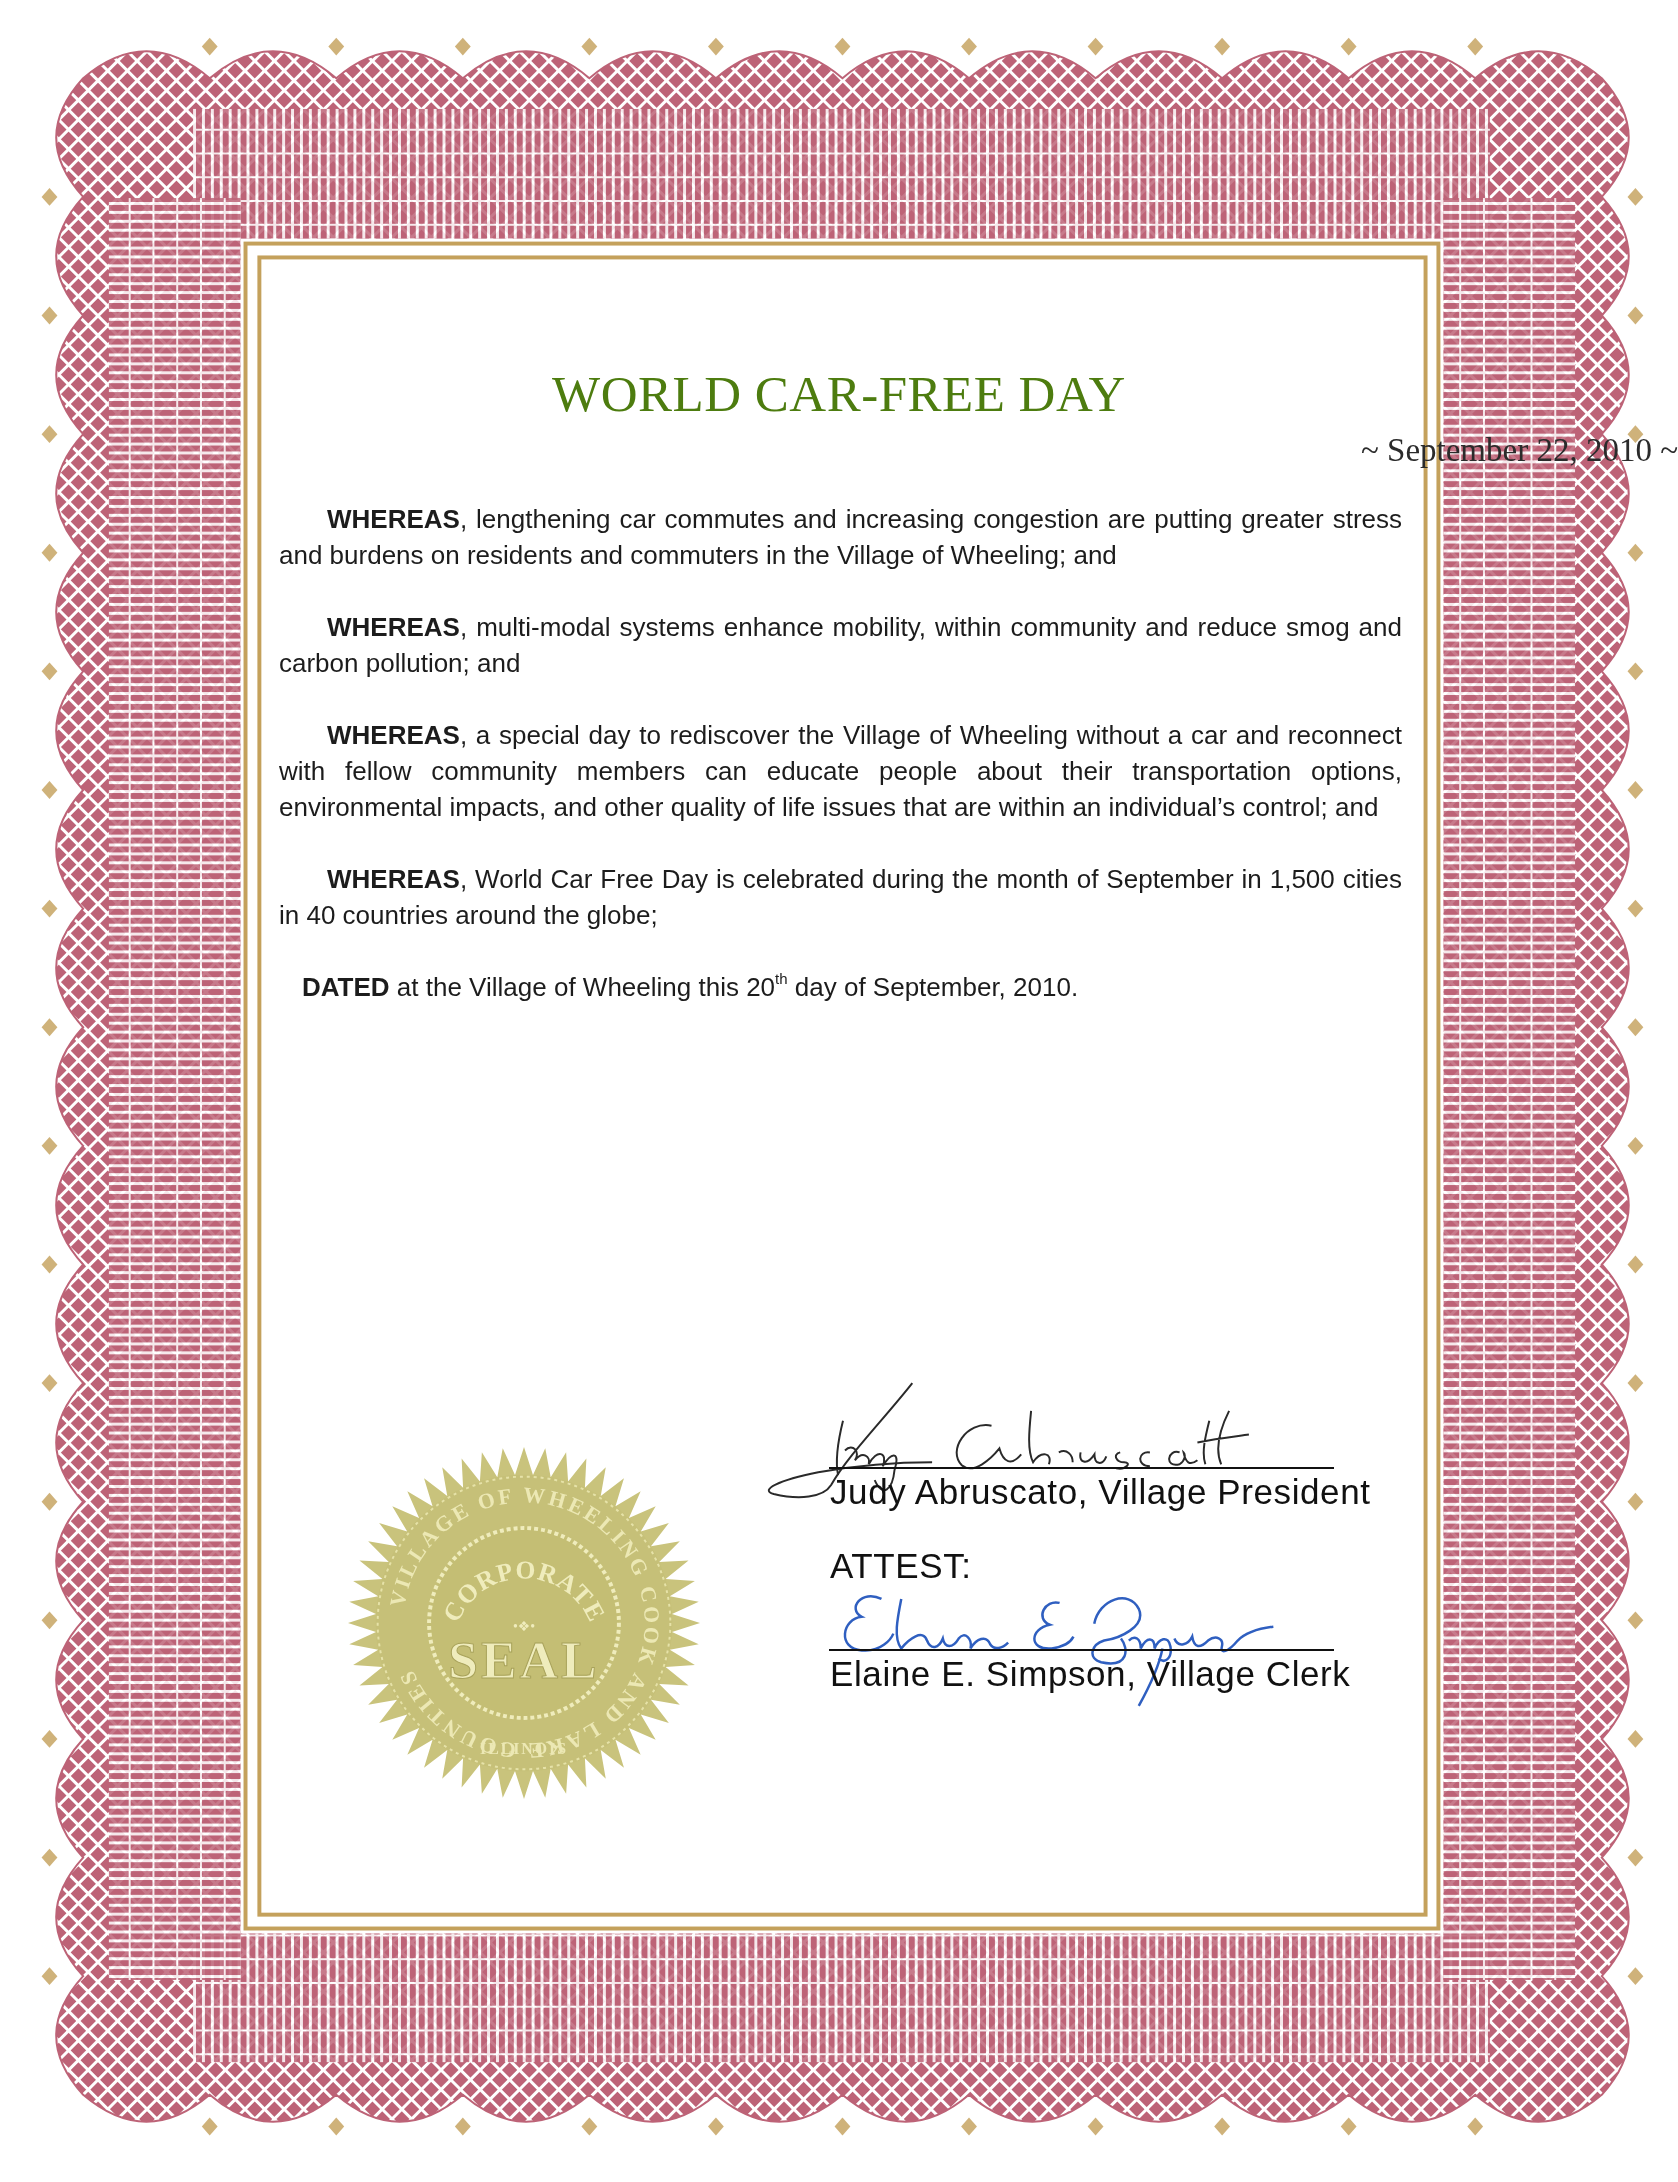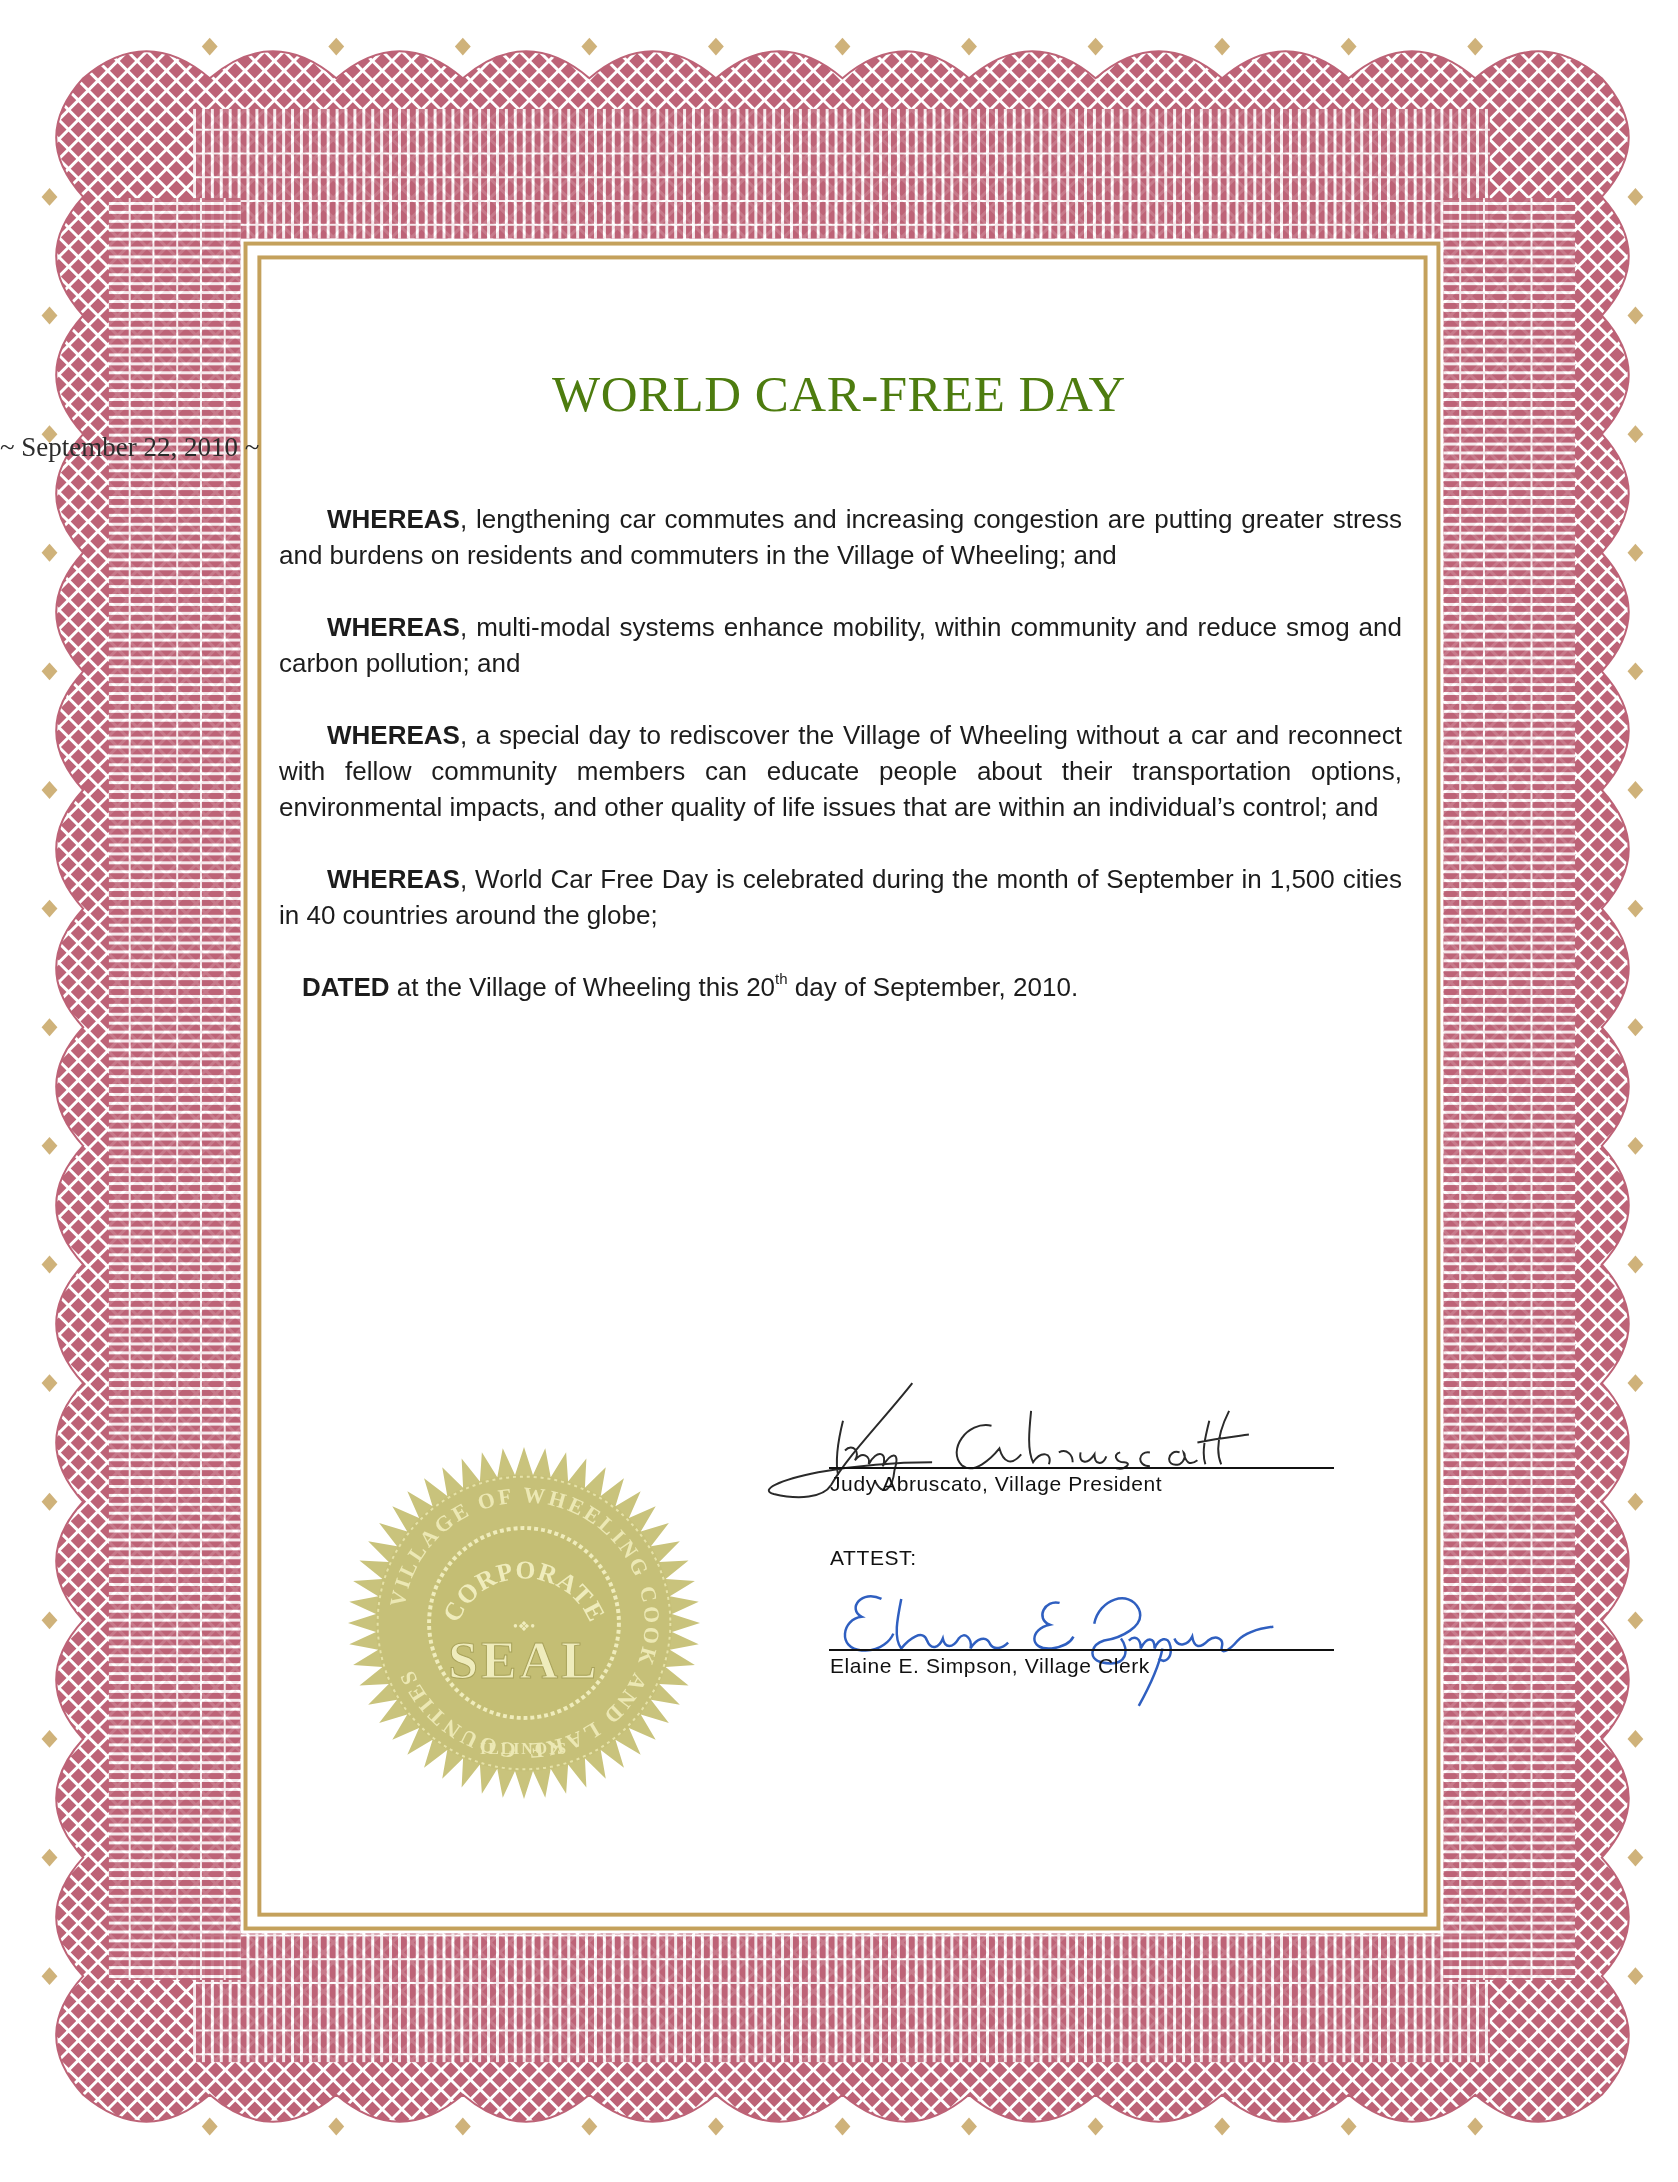--- a/index.html
+++ b/index.html
@@ -2,29 +2,29 @@
 <html><head>
 <meta charset="utf-8">
 <style>
   html,body{margin:0;padding:0;background:#ffffff;}
   body{width:1678px;height:2182px;position:relative;overflow:hidden;
        font-family:"Liberation Sans",sans-serif;color:#1a1a1a;}
   
   #frame-svg{position:absolute;left:0;top:0;width:1678px;height:2182px;}
   .title{position:absolute;left:0;width:1415px;top:365px;text-align:center;
          font-family:"Liberation Serif",serif;font-size:51px;color:#4d7c0f;letter-spacing:0.5px;white-space:nowrap;}
-  .subtitle{position:absolute;left:0;width:1678px;top:432px;text-align:left;
-         font-family:"Liberation Serif",serif;font-size:27px;font-weight:bold;color:#2b2b2b;white-space:nowrap;}
+  .subtitle{position:absolute;left:0;width:1678px;top:432px;text-align:right;
+         font-family:"Liberation Serif",serif;font-size:33px;font-weight:bold;color:#2b2b2b;white-space:nowrap;}
   .body{position:absolute;left:279px;top:501px;width:1123px;font-size:26px;line-height:36px;color:#1c1c1c;}
   .para{margin:0 0 36px 0;text-align:justify;text-indent:48px;}
   .para.noindent{text-indent:0;margin-left:23px;}
   .b{font-weight:bold;}
   sup{font-size:15px;line-height:0;vertical-align:super;position:relative;top:-2px;}
   .sig-line{position:absolute;height:2px;background:#111;}
-  .sig-text{position:absolute;font-size:21px;letter-spacing:0.6px;white-space:nowrap;color:#111;}
+  .sig-text{position:absolute;font-size:35px;letter-spacing:0.6px;white-space:nowrap;color:#111;}
   .sig-svg{position:absolute;}
   .seal{position:absolute;left:348px;top:1447px;width:352px;height:352px;}
 </style>
 </head>
 <body>
 
 <svg id="frame-svg" viewBox="0 0 1695 2204" xmlns="http://www.w3.org/2000/svg">
   <defs>
     <pattern id="lattice" width="14" height="14" patternUnits="userSpaceOnUse" patternTransform="rotate(45)">
       <rect width="14" height="14" fill="#bd6377"></rect>

